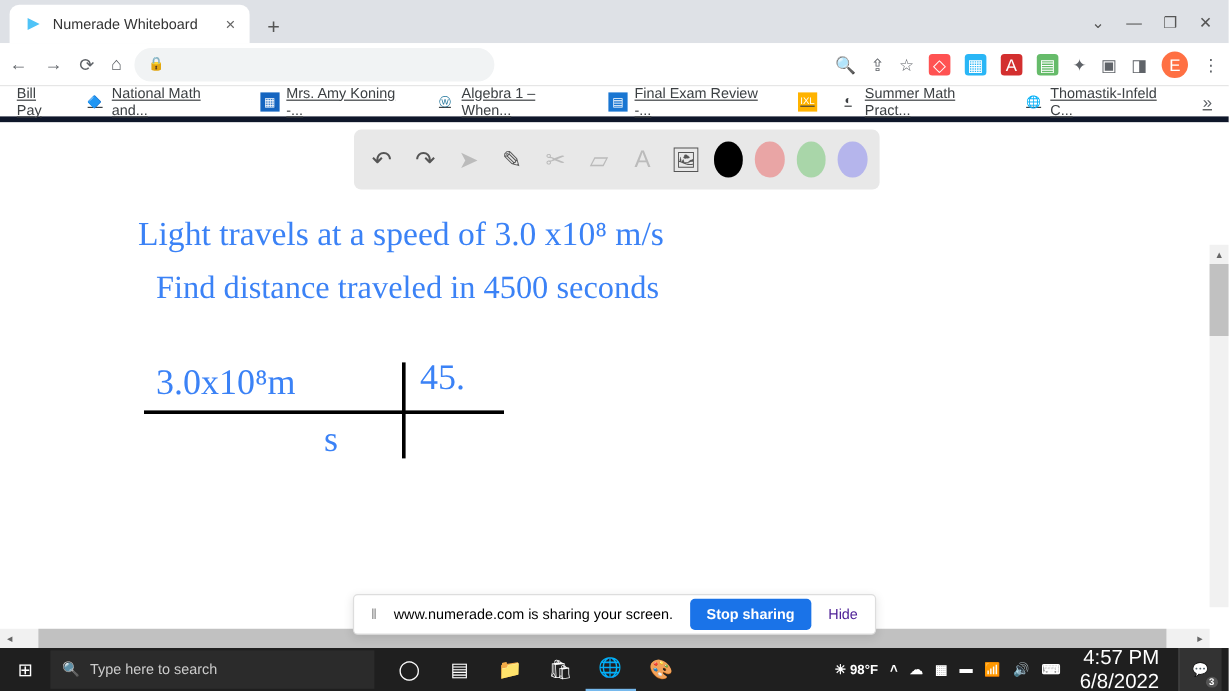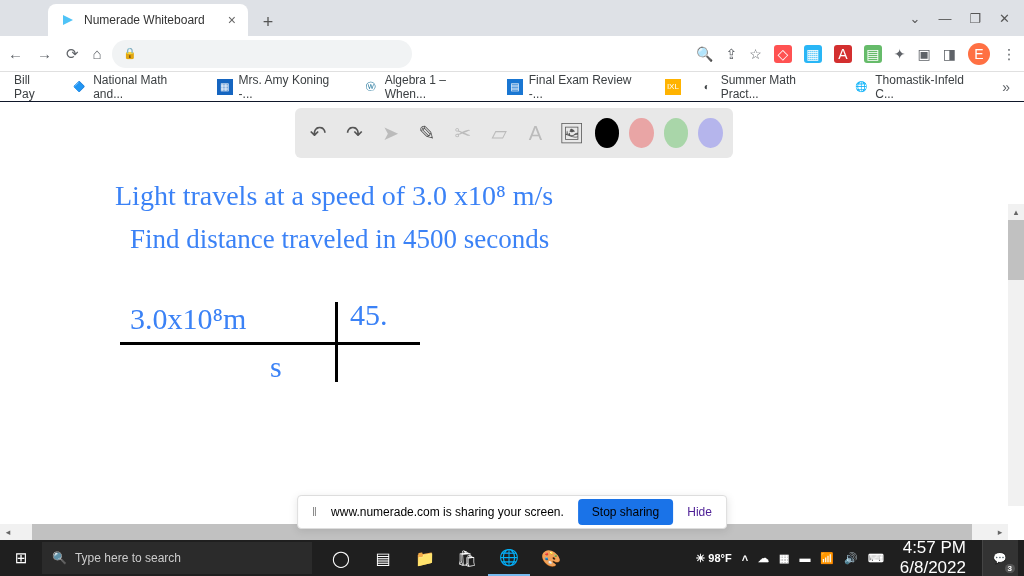--- a/index.html
+++ b/index.html
@@ -1,37 +1,37 @@
 <!DOCTYPE html>
 <html><head>
 <meta charset="utf-8">
 <style>
 * { margin: 0; padding: 0; box-sizing: border-box; font-family: 'Segoe UI', Arial, sans-serif; }
 body { width: 1024px; height: 576px; overflow: hidden; background: #fff; position: relative; }
 
 
 .tab-strip { height: 36px; background: #dee1e6; display: flex; align-items: flex-end; padding-left: 8px; }
-.tab { background: #fff; height: 32px; border-radius: 8px 8px 0 0; display: flex; align-items: center; padding: 0 12px; min-width: 200px; gap: 8px; font-size: 12px; color: #333; margin-left: 40px; }
+.tab { background: #fff; height: 32px; border-radius: 8px 8px 0 0; display: flex; align-items: center; padding: 0 12px; min-width: 200px; gap: 8px; font-size: 12px; color: #333; }
 .tab-favicon { width: 16px; height: 16px; display: flex; align-items: center; justify-content: center; }
 .tab-close { margin-left: auto; color: #666; font-size: 14px; cursor: pointer; }
 .new-tab { width: 28px; height: 28px; display: flex; align-items: center; justify-content: center; color: #555; font-size: 18px; cursor: pointer; margin-left: 6px; }
 .window-controls { margin-left: auto; display: flex; gap: 18px; padding-right: 14px; align-items: center; color: #555; height: 100%; }
 .window-controls span { font-size: 13px; cursor: pointer; }
 
 .addr-bar { height: 36px; background: #fff; display: flex; align-items: center; padding: 0 8px; gap: 10px; border-bottom: 1px solid #e0e0e0; }
 .nav-icons { display: flex; gap: 14px; color: #5f6368; }
 .nav-icons span { cursor: pointer; font-size: 15px; }
 .omnibox { flex: 0 1 auto; display: flex; align-items: center; gap: 8px; background: #f1f3f4; border-radius: 14px; height: 28px; padding: 0 12px; font-size: 13px; color: #202124; width: 300px; }
 .lock { font-size: 11px; }
 .addr-right { margin-left: auto; display: flex; gap: 12px; align-items: center; color: #5f6368; }
 .addr-right span { cursor: pointer; font-size: 14px; }
 .ext-icon { width: 18px; height: 18px; border-radius: 3px; display: inline-flex; align-items: center; justify-content: center; font-size: 10px; color: #fff; }
 .avatar-e { width: 22px; height: 22px; border-radius: 50%; background: #ff7043; color: #fff; display: flex; align-items: center; justify-content: center; font-size: 11px; font-weight: 500; }
 
-.bookmarks { height: 30px; background: #fff; display: flex; align-items: center; padding: 0 14px; gap: 18px; font-size: 12px; color: #3c4043; border-bottom: 1px solid #0f172a; }
+.bookmarks { height: 30px; background: #fff; display: flex; align-items: center; padding: 0 14px; gap: 18px; font-size: 12px; color: #3c4043; border-bottom: 5px solid #0f172a; text-decoration: underline; }
 .bm { display: flex; align-items: center; gap: 6px; cursor: pointer; }
 .bm-icon { width: 16px; height: 16px; display: inline-flex; align-items: center; justify-content: center; font-size: 10px; }
 .bm-more { margin-left: auto; font-size: 14px; color: #5f6368; }
 
 
 .content { position: relative; height: 440px; background: #fff; overflow: hidden; }
 .toolbar { position: absolute; top: 6px; left: 295px; width: 438px; height: 50px; background: #e8e8e8; border-radius: 6px; display: flex; align-items: center; padding: 0 10px; gap: 10px; }
 .tool { width: 32px; height: 32px; display: flex; align-items: center; justify-content: center; cursor: pointer; color: #555; font-size: 20px; }
 .color-swatch { width: 30px; height: 30px; border-radius: 50%; cursor: pointer; }
 
@@ -39,21 +39,21 @@
 .handwriting { position: absolute; font-family: 'Comic Sans MS', cursive; font-size: 26px; color: #3b82f6; white-space: nowrap; }
 
 .scrollbar-v { position: absolute; right: 0; top: 102px; width: 16px; bottom: 36px; background: #f1f1f1; }
 .scrollbar-v .thumb { background: #c1c1c1; width: 100%; height: 60px; }
 .scrollbar-h { position: absolute; left: 0; right: 16px; bottom: 36px; height: 16px; background: #f1f1f1; display: flex; }
 .scrollbar-h .thumb { background: #c1c1c1; height: 100%; width: 940px; margin-left: 16px; }
 .scroll-arrow { width: 16px; height: 16px; display: flex; align-items: center; justify-content: center; font-size: 9px; color: #666; }
 
 
 .share-bar { position: absolute; bottom: 47px; left: 50%; transform: translateX(-50%); background: #fff; border: 1px solid #ddd; border-radius: 4px; height: 34px; display: flex; align-items: center; padding: 0 14px; gap: 14px; font-size: 12px; box-shadow: 0 2px 8px rgba(0,0,0,0.1); }
-.stop-btn { background: #1a73e8; color: #000000; border: none; border-radius: 4px; padding: 6px 14px; font-size: 12px; cursor: pointer; }
+.stop-btn { background: #1a73e8; color: #ffffff; border: none; border-radius: 4px; padding: 6px 14px; font-size: 12px; cursor: pointer; font-weight: bold; }
 .hide-btn { color: #4c1d95; cursor: pointer; }
 
 
 .taskbar { position: absolute; bottom: 0; left: 0; right: 0; height: 36px; background: #1f1f1f; display: flex; align-items: center; color: #fff; font-size: 12px; }
 .start { width: 42px; display: flex; align-items: center; justify-content: center; font-size: 15px; }
 .search-box { background: #2b2b2b; height: 32px; width: 270px; display: flex; align-items: center; padding: 0 10px; gap: 8px; color: #ccc; margin: 2px 0; }
 .task-icons { display: flex; margin-left: 8px; }
 .task-icons span { width: 42px; height: 36px; display: flex; align-items: center; justify-content: center; font-size: 16px; cursor: pointer; }
 .chrome-active { border-bottom: 2px solid #76b9ed; }
 .tray { margin-left: auto; display: flex; align-items: center; gap: 10px; padding-right: 6px; font-size: 11px; }

